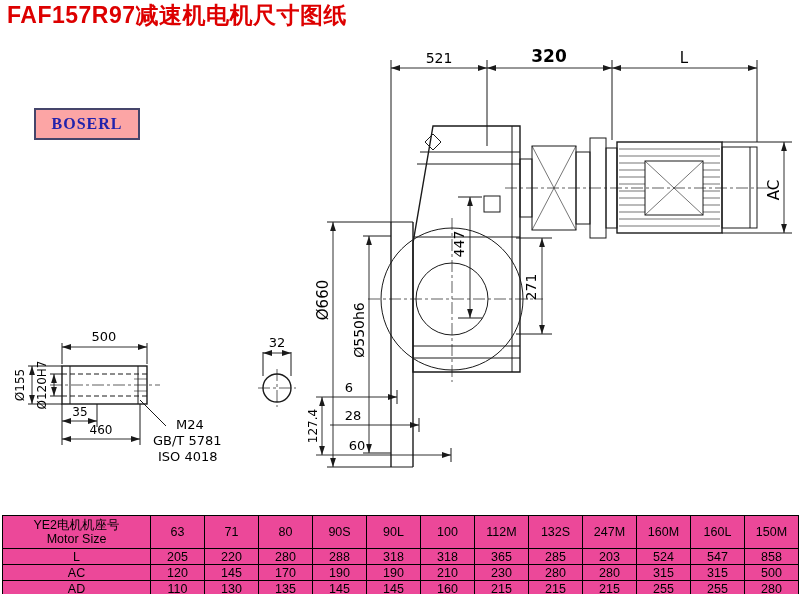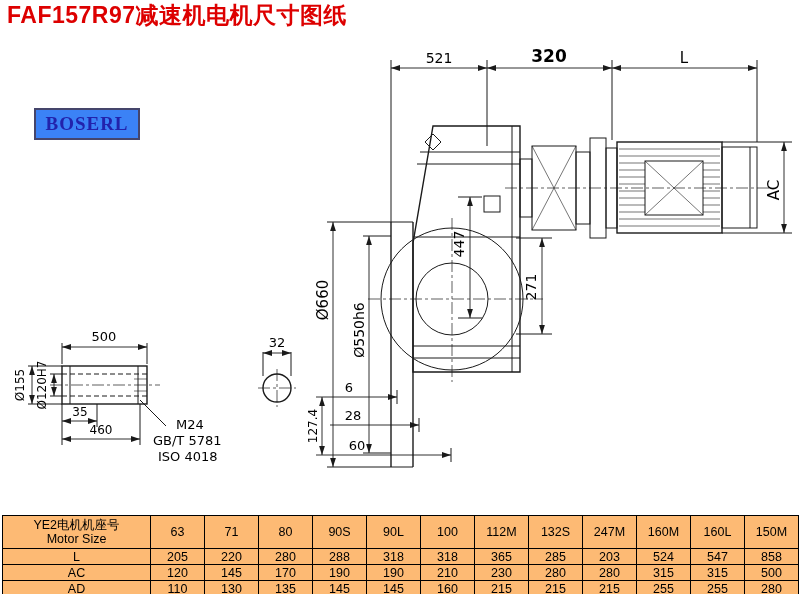--- a/index.html
+++ b/index.html
@@ -7,23 +7,23 @@
     width:800px;height:594px;position:relative;background:#fff;
     font-family:"Liberation Sans",sans-serif;overflow:hidden;color:#000;
   }
   .title{
     position:absolute;left:7px;top:0;
     font-size:23px;font-weight:bold;color:#dd0000;letter-spacing:.5px;
     white-space:nowrap;
   }
   .logo{
     position:absolute;left:34px;top:108px;width:102px;height:28px;
-    border:2px solid #45456b;background:#3b82f6;
+    border:2px solid #45456b;background:#fca5a5;
     display:flex;align-items:center;justify-content:center;
-    font-family:"Liberation Serif",serif;font-size:19px;font-weight:bold;
+    font-family:"Liberation Serif",serif;font-size:16px;font-weight:bold;
     color:#2222ac;letter-spacing:1px;
   }
   svg.draw{position:absolute;left:0;top:0;}
   svg text{fill:#000;font-family:"DejaVu Sans",sans-serif;}
   .t12{font-size:12px}.t13{font-size:13px}.t14{font-size:14px}.t15{font-size:15px}
   .t17b{font-size:17px;font-weight:bold}
   .ln{stroke:#1a1a1a;stroke-width:1;fill:none}
   .th2{stroke:#1a1a1a;stroke-width:1.4;fill:none}
   .thin{stroke:#1a1a1a;stroke-width:.6;fill:none}
   .dash{stroke-dasharray:5 3}
@@ -31,21 +31,21 @@
   .dim{stroke:#1a1a1a;stroke-width:.9;fill:none;
        marker-start:url(#arr);marker-end:url(#arr)}
   .dime{stroke:#1a1a1a;stroke-width:.9;fill:none;marker-end:url(#arr)}
   .wfill{fill:#fff;stroke:#1a1a1a;stroke-width:1}
   table.size-table{
     position:absolute;left:2px;top:515px;width:796px;
     border-collapse:collapse;table-layout:fixed;background:#fff;
   }
   .size-table th,.size-table td{
     border:1px solid #000;text-align:center;vertical-align:middle;
-    font-weight:normal;font-size:12.5px;line-height:1.12;padding:0;background:#fdba74;
+    font-weight:normal;font-size:12.5px;line-height:1.12;padding:0;background:#ec4899;
   }
   .size-table tr.hdr th{height:32px}
   .size-table tr.dr th,.size-table tr.dr td{height:15px}
   .size-table col.colA{width:148px}
   .size-table col.colB{width:54px}
 </style>
 </head>
 <body>
 
 <div class="title">FAF157R97减速机电机尺寸图纸</div>

